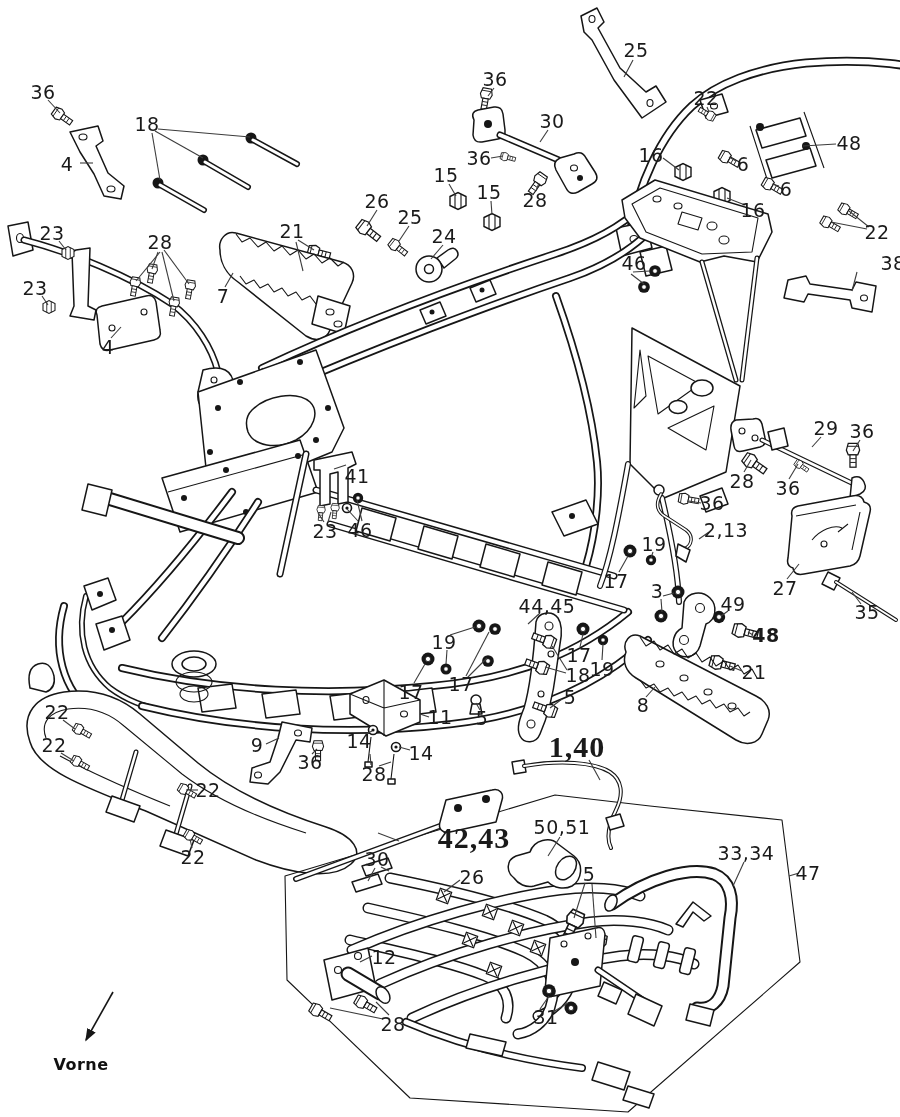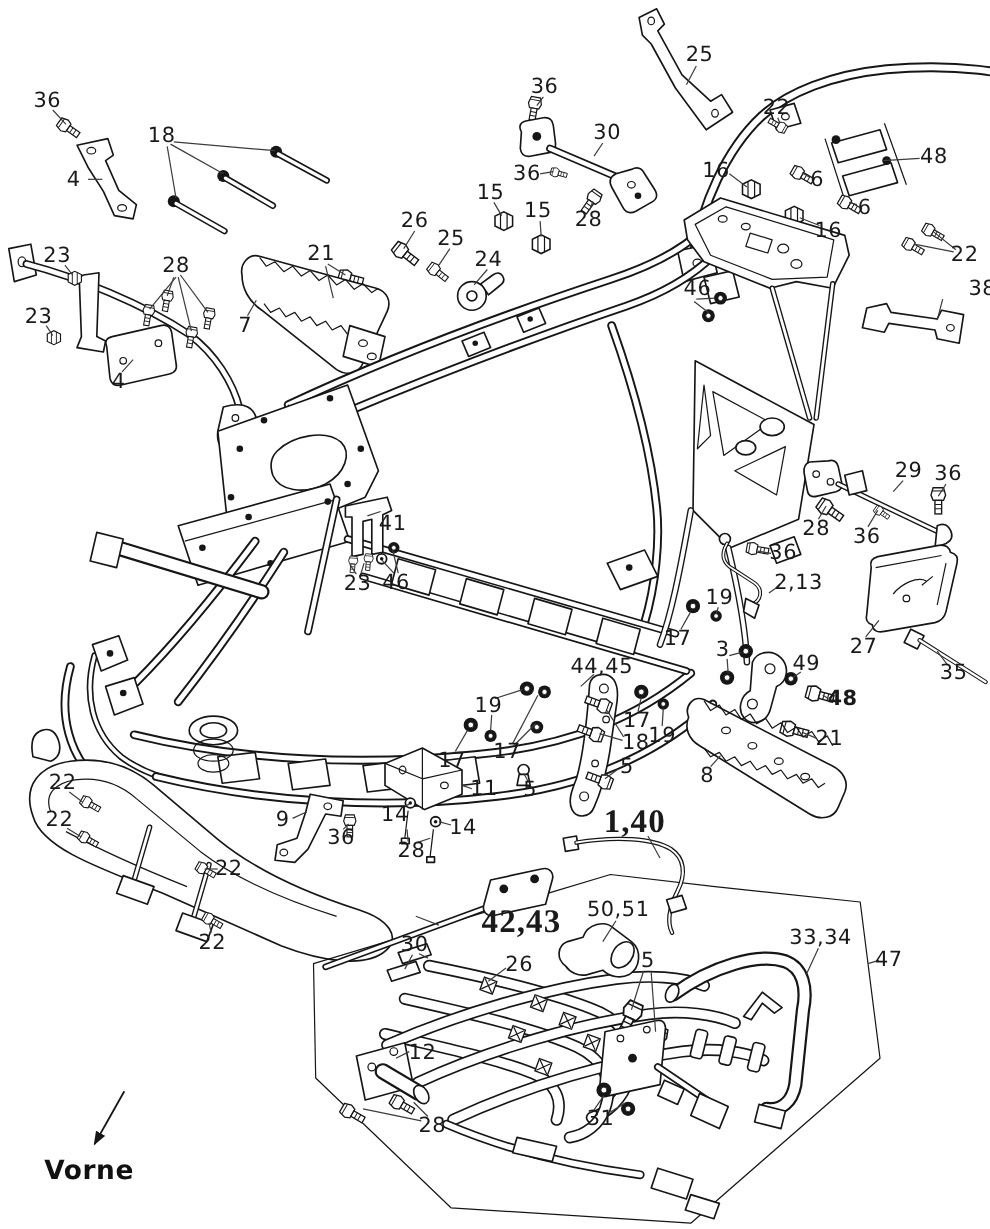--- a/index.html
+++ b/index.html
@@ -8,21 +8,21 @@
   svg{position:absolute;left:0;top:0;}
   .pl{fill:#fff;stroke:#161616;stroke-width:1.5;stroke-linejoin:round;}
   .thin{fill:none;stroke:#161616;stroke-width:1.1;stroke-linejoin:round;}
   .dk{fill:#161616;stroke:none;}
   .tubeO{fill:none;stroke:#161616;stroke-linecap:round;stroke-linejoin:round;}
   .tubeI{fill:none;stroke:#fff;stroke-linecap:round;stroke-linejoin:round;}
   #labels-layer{position:absolute;left:0;top:0;width:900px;height:1117px;pointer-events:none;}
   .part-label{position:absolute;transform:translate(-50%,-50%);font-size:19px;color:#1a1a1a;
               white-space:nowrap;letter-spacing:.5px;line-height:1;}
   .part-label.big{font-family:"Liberation Serif",serif;font-weight:600;font-size:30px;letter-spacing:1px;}
-  .front-label{position:absolute;transform:translate(-50%,-50%);font-weight:bold;font-size:24px;
+  .front-label{position:absolute;transform:translate(-50%,-50%);font-weight:bold;font-size:16px;
                color:#111;letter-spacing:.5px;}
   #leader-layer line{stroke:#3c3c3c;stroke-width:1.1;}
 </style>
 </head>
 <body>
 
 <div class="stage">
 
 <svg id="art" width="900" height="1117" viewBox="0 0 900 1117">
   <defs>

